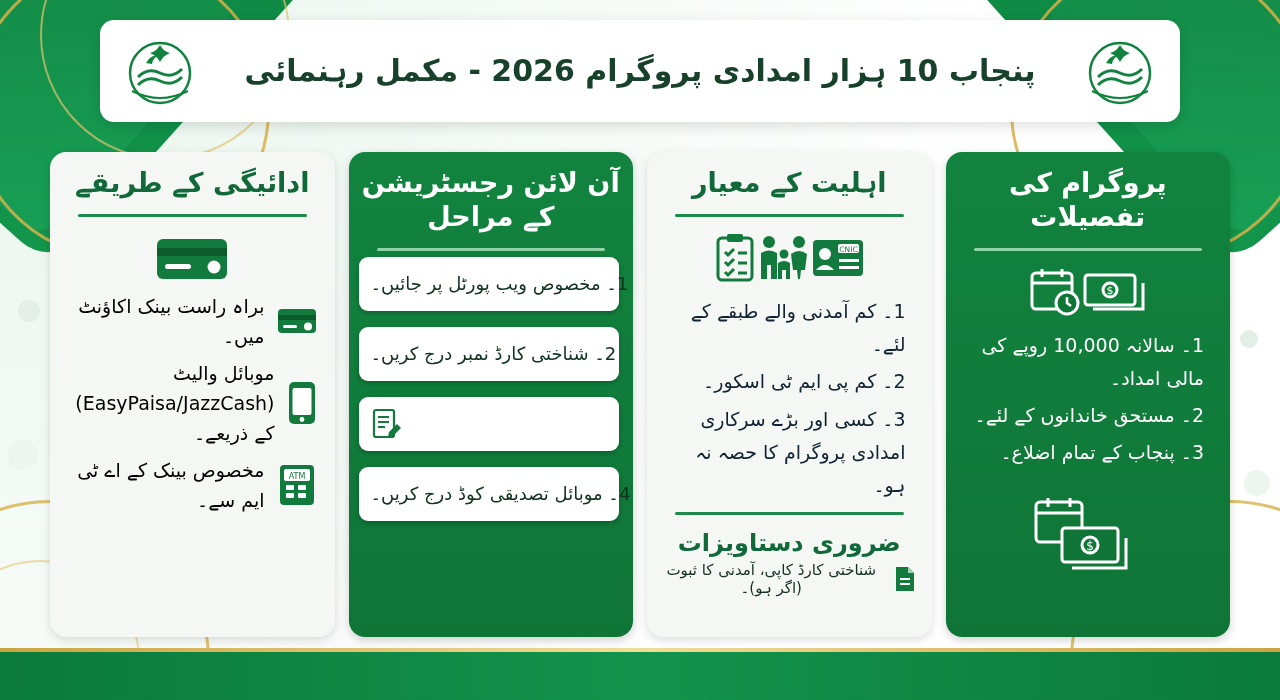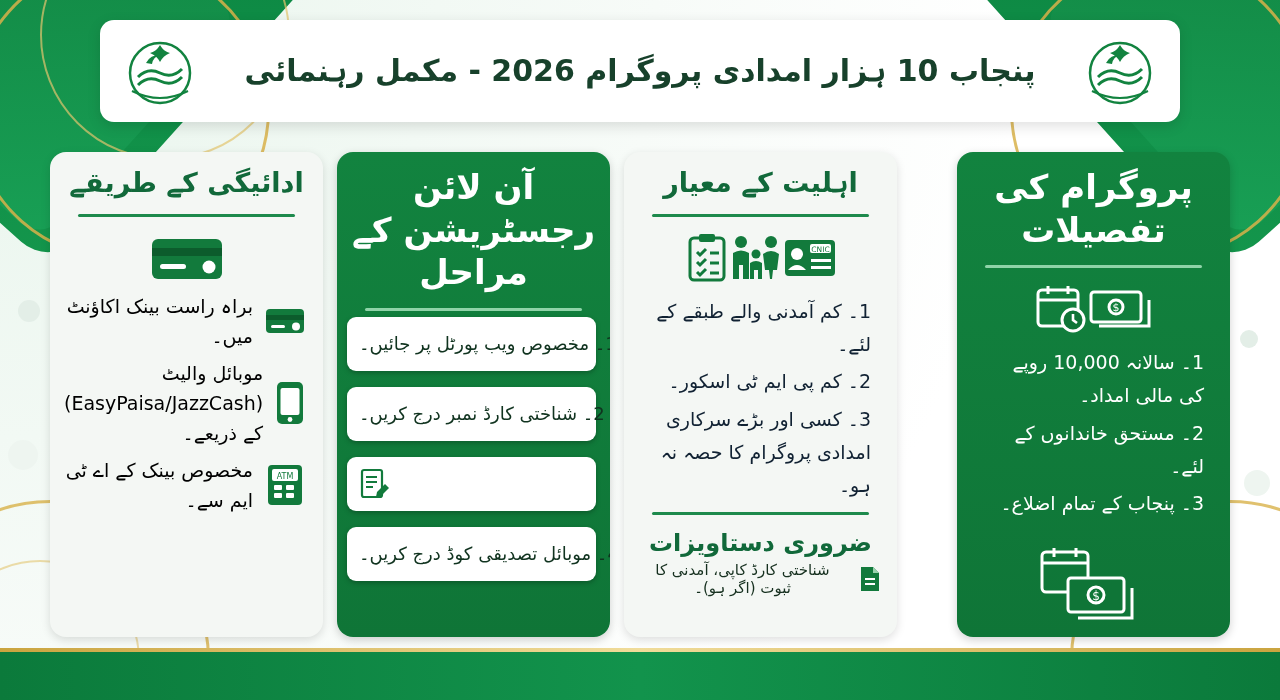--- a/index.html
+++ b/index.html
@@ -131,34 +131,34 @@
     line-height: 1.15;
   }
 
   
   .columns {
     position: absolute; left: 50px; top: 152px;
     width: 1180px; height: 485px;
     display: flex; gap: 14px;
   }
   .col { border-radius: 16px; position: relative; overflow: hidden; }
-  .col-a { width: 288px; background: linear-gradient(180deg,#12833f 0%, #0f7537 100%); box-shadow:0 3px 10px rgba(0,0,0,.18);margin-left:46px; }
+  .col-a { width: 288px; background: linear-gradient(180deg,#12833f 0%, #0f7537 100%); box-shadow:0 3px 10px rgba(0,0,0,.18); }
   .col-b { width: 288px; background: #f4f7f4; box-shadow:0 3px 10px rgba(0,0,0,.13); }
   .col-c { width: 288px; background: linear-gradient(180deg,#12833f 0%, #0f7537 100%); box-shadow:0 3px 10px rgba(0,0,0,.18); }
   .col-d { width: 288px; background: #f4f7f4; box-shadow:0 3px 10px rgba(0,0,0,.13); }
 
   .col-head {
     text-align: center;
     direction: rtl;
     font-family: "DejaVu Sans", "Liberation Sans", sans-serif;
     font-weight: 700;
     padding: 14px 12px 8px;
     line-height: 1.25;
   }
-  .col-a .col-head, .col-c .col-head { color:#ffffff; font-size: 34px; }
+  .col-a .col-head, .col-c .col-head { color:#ffffff; font-size: 27px; }
   .col-b .col-head, .col-d .col-head { color:#11693a; font-size: 27px; }
   .rule { height: 3px; margin: 6px 28px 0; border-radius: 2px; }
   .col-a .rule, .col-c .rule { background: #8fd3a8; }
   .col-b .rule, .col-d .rule { background: #1d8a4c; }
 
   .icon-row { display:flex; justify-content:center; align-items:center; padding: 16px 10px 6px; }
 
   .body-text {
     direction: rtl;
     text-align: right;

